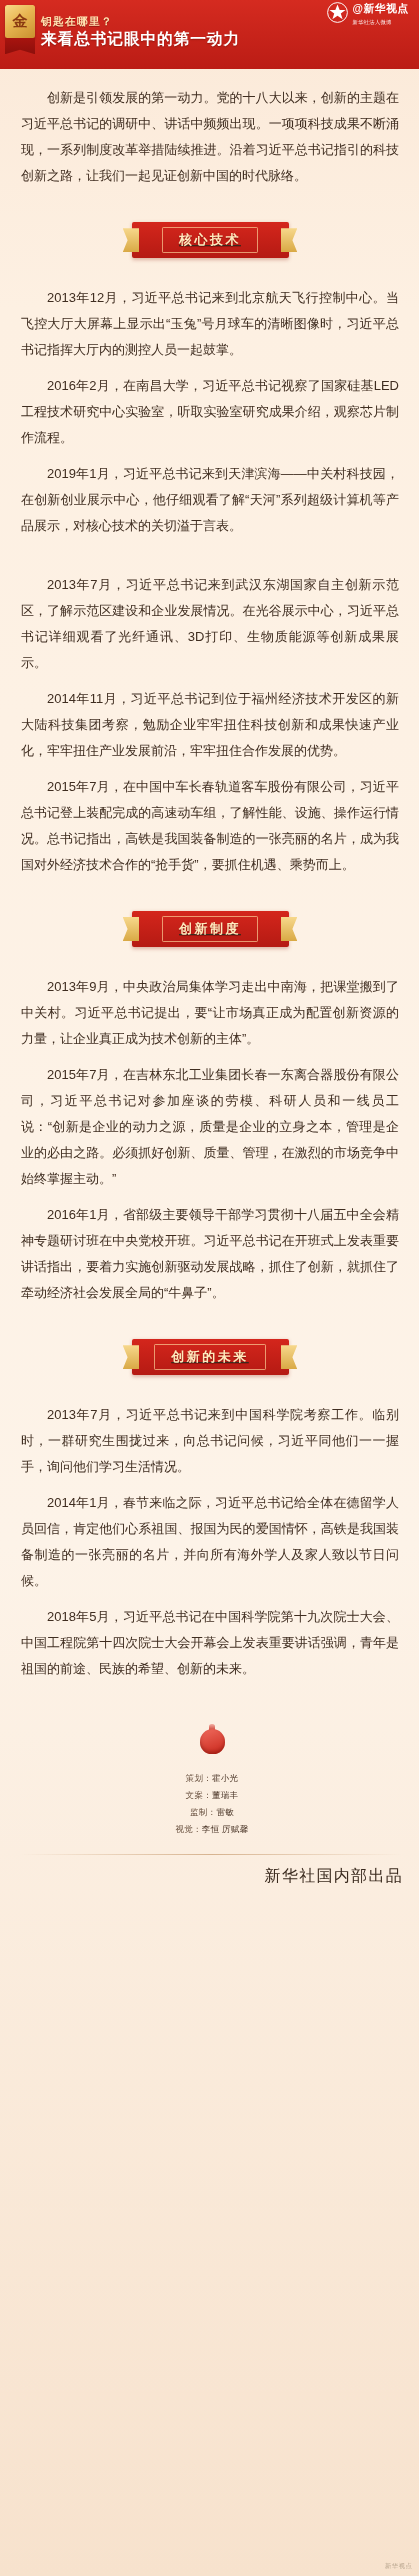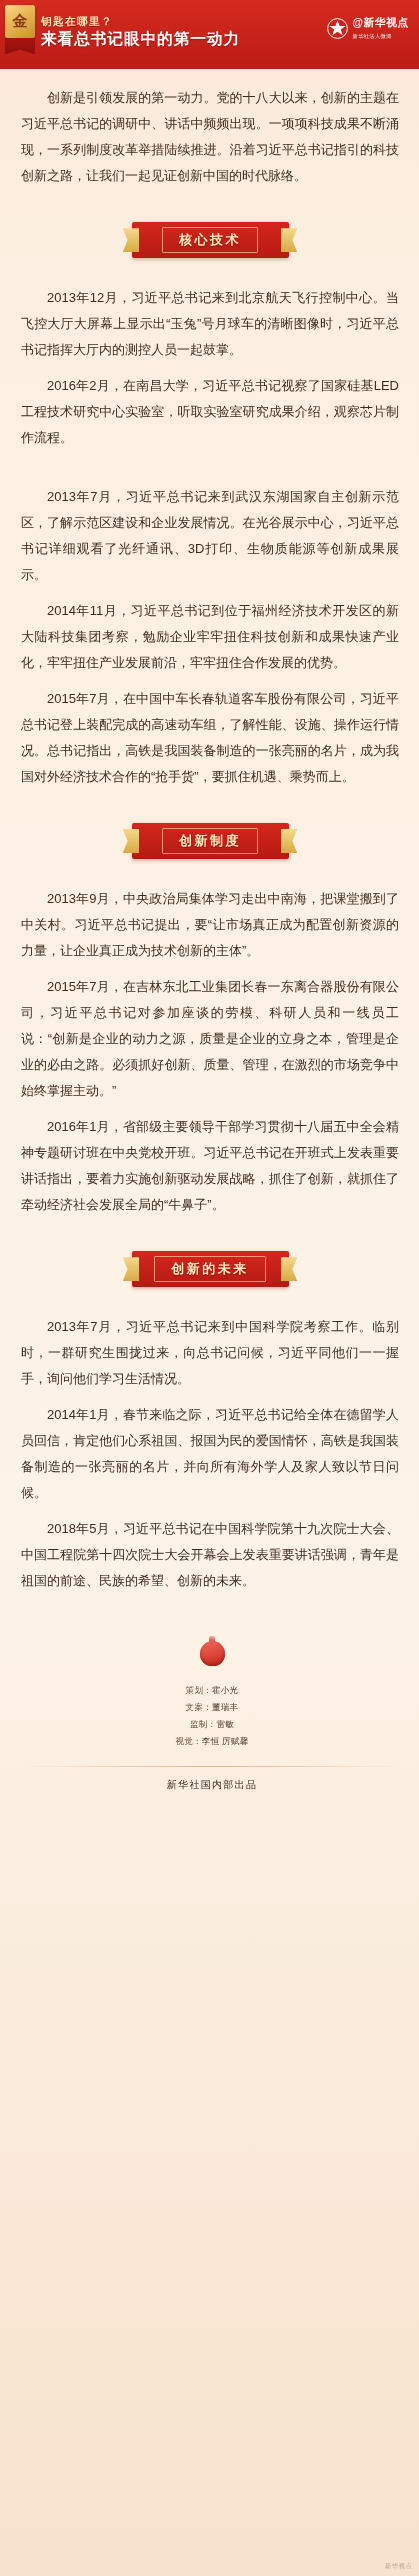--- a/index.html
+++ b/index.html
@@ -23,23 +23,23 @@
   
   .header {
     position: relative;
     height: 69px;
     background: linear-gradient(180deg,#d52b20 0%, #bb1c15 100%);
     overflow: hidden;
   }
   .header-logo {
     position: absolute;
     right: 11.3px;
-    top: 16px;
+    top: 2px;
     display: flex;
-    align-items: center;
+    align-items: flex-start;
     gap: 5px;
     color: #fff;
   }
   .logo-mark {
     width: 21px; height: 21px;
     position: relative;
   }
   .logo-mark svg { display:block; }
   .logo-text-wrap { line-height: 1.15; }
   .logo-main {
@@ -119,20 +119,21 @@
   .plaque {
     position: relative;
     width: 157px;
     height: 36px;
     background: linear-gradient(180deg,#d4261c 0%, #b51a13 100%);
     border-radius: 1.9px;
     display: flex;
     align-items: center;
     justify-content: center;
     box-shadow: 0 1.9px 3.8px rgba(150,40,20,.3);
+    text-decoration: underline;
   }
   .plaque::before, .plaque::after {
     content: "";
     position: absolute;
     top: 6.3px;
     width: 16.3px; height: 24px;
     background: linear-gradient(180deg,#f7d88c,#d9a945);
   }
   .plaque::before { left: -8.8px; clip-path: polygon(0 0,100% 0,100% 100%,0 100%,30% 50%); }
   .plaque::after  { right: -8.8px; clip-path: polygon(0 0,100% 0,70% 50%,100% 100%,0 100%); }
@@ -180,24 +181,25 @@
   }
   .credits div { letter-spacing: 0.3px; }
   .credit-label { color: #6a5240; }
   .footer-rule {
     margin: 16.3px auto 11.3px auto;
     width: 100%;
     height: 0.6px;
     background: linear-gradient(90deg,rgba(190,140,90,0),rgba(190,140,90,.6),rgba(190,140,90,0));
   }
   .publisher {
-    font-size: 10px;
+    font-size: 16px;
     letter-spacing: 1.3px;
     color: #3a2a1e;
     padding-bottom: 3.8px;
+    text-align: right;
   }
   .watermark {
     position: absolute;
     right: 7.5px;
     bottom: 5px;
     font-size: 6.3px;
     color: #b9a68f;
     letter-spacing: 0.6px;
   }
 </style>
@@ -238,20 +240,21 @@
   <div class="section">
     <div class="plaque">
       <div class="plaque-inner">
         <span class="plaque-title">核心技术</span>
       </div>
     </div>
   </div>
   <div class="content">
     <p class="para">2013年12月，习近平总书记来到北京航天飞行控制中心。当飞控大厅大屏幕上显示出“玉兔”号月球车的清晰图像时，习近平总书记指挥大厅内的测控人员一起鼓掌。</p>
     <p class="para">2016年2月，在南昌大学，习近平总书记视察了国家硅基LED工程技术研究中心实验室，听取实验室研究成果介绍，观察芯片制作流程。</p>
+    <p class="para">2019年1月，习近平总书记来到天津滨海——中关村科技园，在创新创业展示中心，他仔细观看了解“天河”系列超级计算机等产品展示，对核心技术的关切溢于言表。</p>
   </div>
 
   <div class="content">
     <p class="para">2013年7月，习近平总书记来到武汉东湖国家自主创新示范区，了解示范区建设和企业发展情况。在光谷展示中心，习近平总书记详细观看了光纤通讯、3D打印、生物质能源等创新成果展示。</p>
     <p class="para">2014年11月，习近平总书记到位于福州经济技术开发区的新大陆科技集团考察，勉励企业牢牢扭住科技创新和成果快速产业化，牢牢扭住产业发展前沿，牢牢扭住合作发展的优势。</p>
     <p class="para">2015年7月，在中国中车长春轨道客车股份有限公司，习近平总书记登上装配完成的高速动车组，了解性能、设施、操作运行情况。总书记指出，高铁是我国装备制造的一张亮丽的名片，成为我国对外经济技术合作的“抢手货”，要抓住机遇、乘势而上。</p>
   </div>
 
   <div class="section">
     <div class="plaque">

